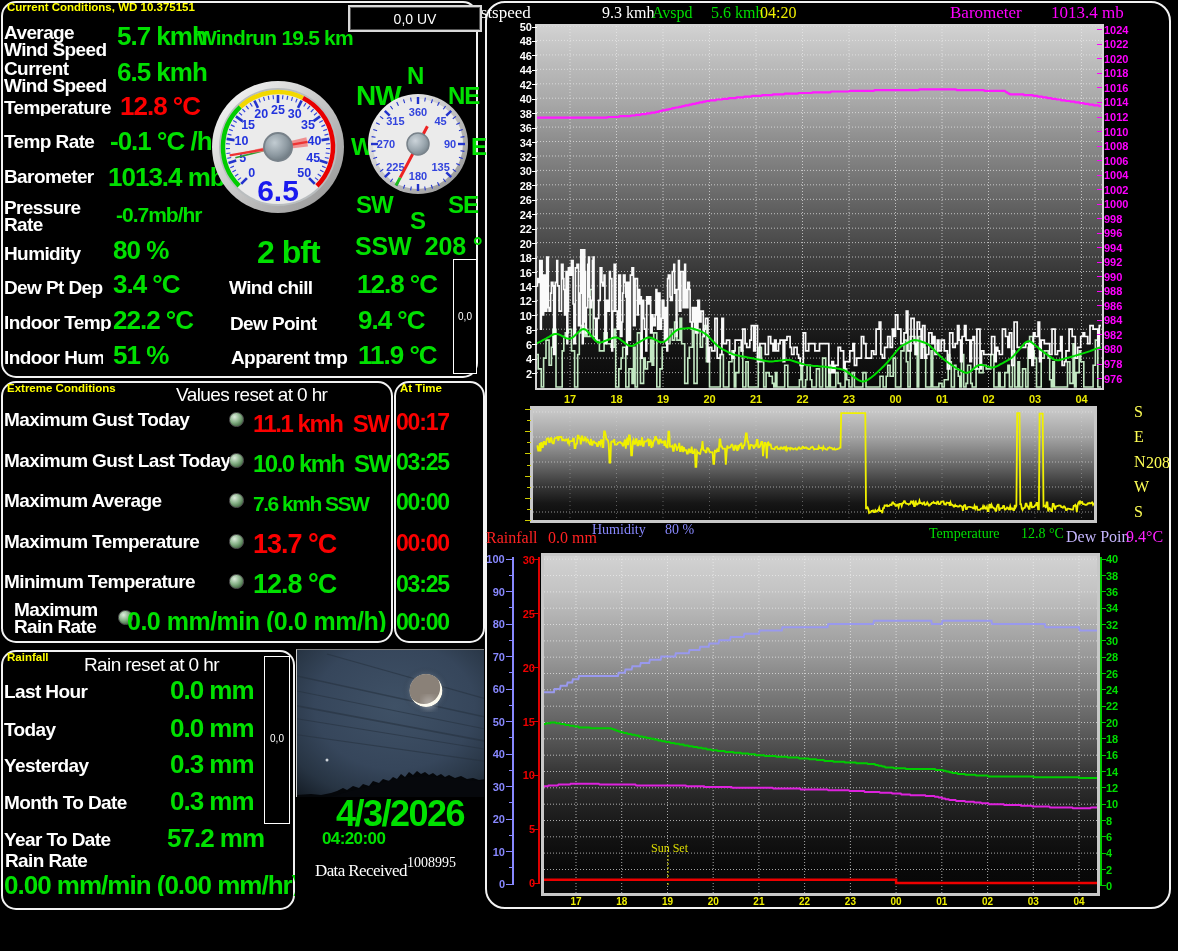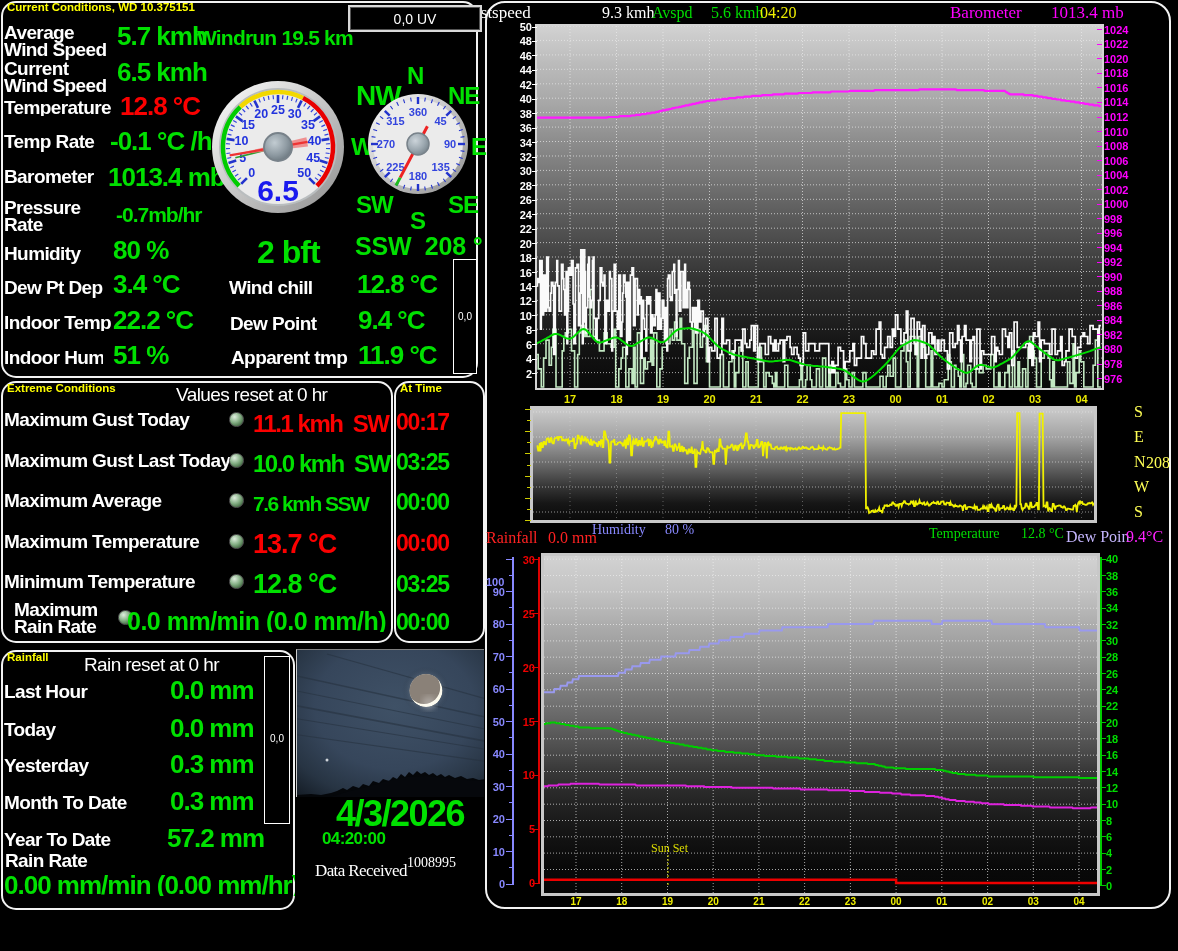--- a/index.html
+++ b/index.html
@@ -293,21 +293,21 @@
 <div class="axb" style="left:486px;top:715.5px;width:19px;text-align:right">50</div>
 <div style="position:absolute;left:506px;top:721.0px;width:6px;height:1px;background:#8888ff"></div>
 <div class="axb" style="left:486px;top:683.0px;width:19px;text-align:right">60</div>
 <div style="position:absolute;left:506px;top:688.5px;width:6px;height:1px;background:#8888ff"></div>
 <div class="axb" style="left:486px;top:650.5px;width:19px;text-align:right">70</div>
 <div style="position:absolute;left:506px;top:656.0px;width:6px;height:1px;background:#8888ff"></div>
 <div class="axb" style="left:486px;top:618.0px;width:19px;text-align:right">80</div>
 <div style="position:absolute;left:506px;top:623.5px;width:6px;height:1px;background:#8888ff"></div>
 <div class="axb" style="left:486px;top:585.5px;width:19px;text-align:right">90</div>
 <div style="position:absolute;left:506px;top:591.0px;width:6px;height:1px;background:#8888ff"></div>
-<div class="axb" style="left:486px;top:576px;width:19px;text-align:left">100</div>
+<div class="axb" style="left:486px;top:553.0px;width:19px;text-align:center">100</div>
 <div style="position:absolute;left:506px;top:558.5px;width:6px;height:1px;background:#8888ff"></div>
 <div style="position:absolute;left:509px;top:867.2px;width:3px;height:1px;background:#8888ff"></div>
 <div style="position:absolute;left:509px;top:834.8px;width:3px;height:1px;background:#8888ff"></div>
 <div style="position:absolute;left:509px;top:802.2px;width:3px;height:1px;background:#8888ff"></div>
 <div style="position:absolute;left:509px;top:769.8px;width:3px;height:1px;background:#8888ff"></div>
 <div style="position:absolute;left:509px;top:737.2px;width:3px;height:1px;background:#8888ff"></div>
 <div style="position:absolute;left:509px;top:704.8px;width:3px;height:1px;background:#8888ff"></div>
 <div style="position:absolute;left:509px;top:672.2px;width:3px;height:1px;background:#8888ff"></div>
 <div style="position:absolute;left:509px;top:639.8px;width:3px;height:1px;background:#8888ff"></div>
 <div style="position:absolute;left:509px;top:607.2px;width:3px;height:1px;background:#8888ff"></div>

